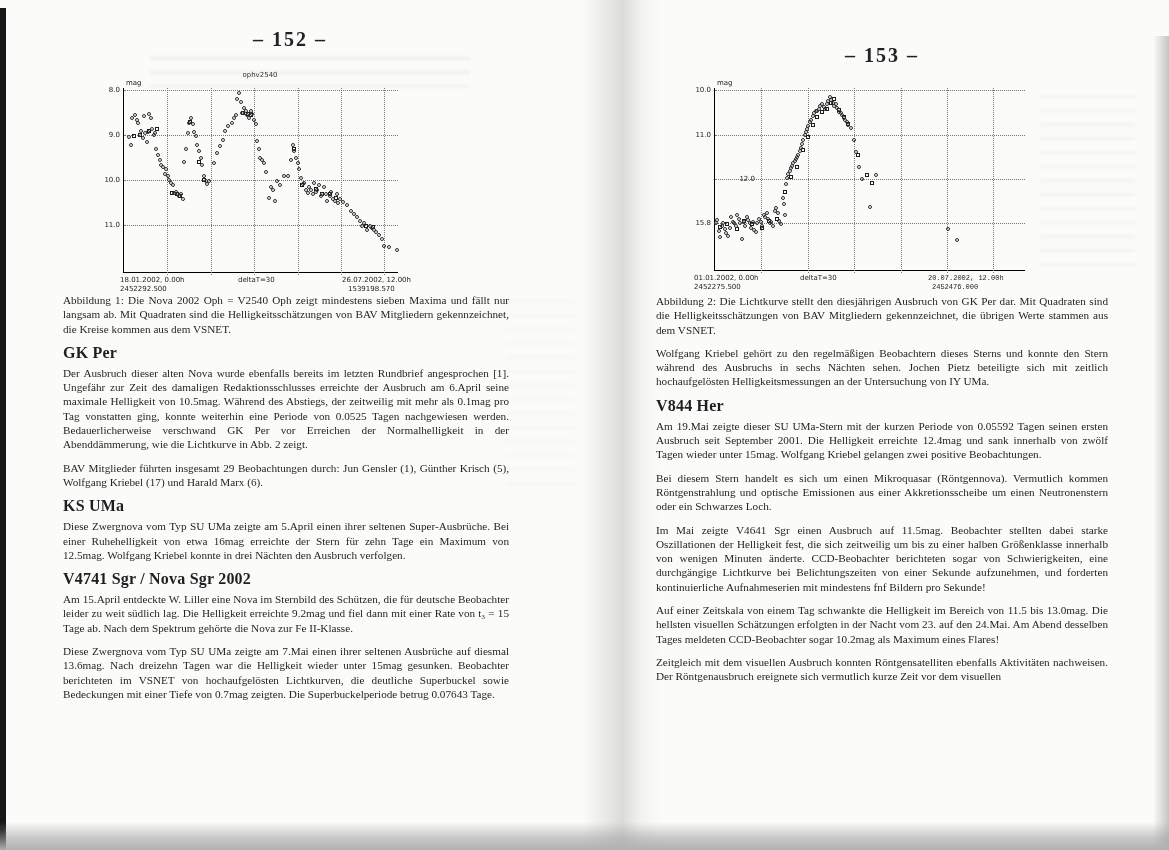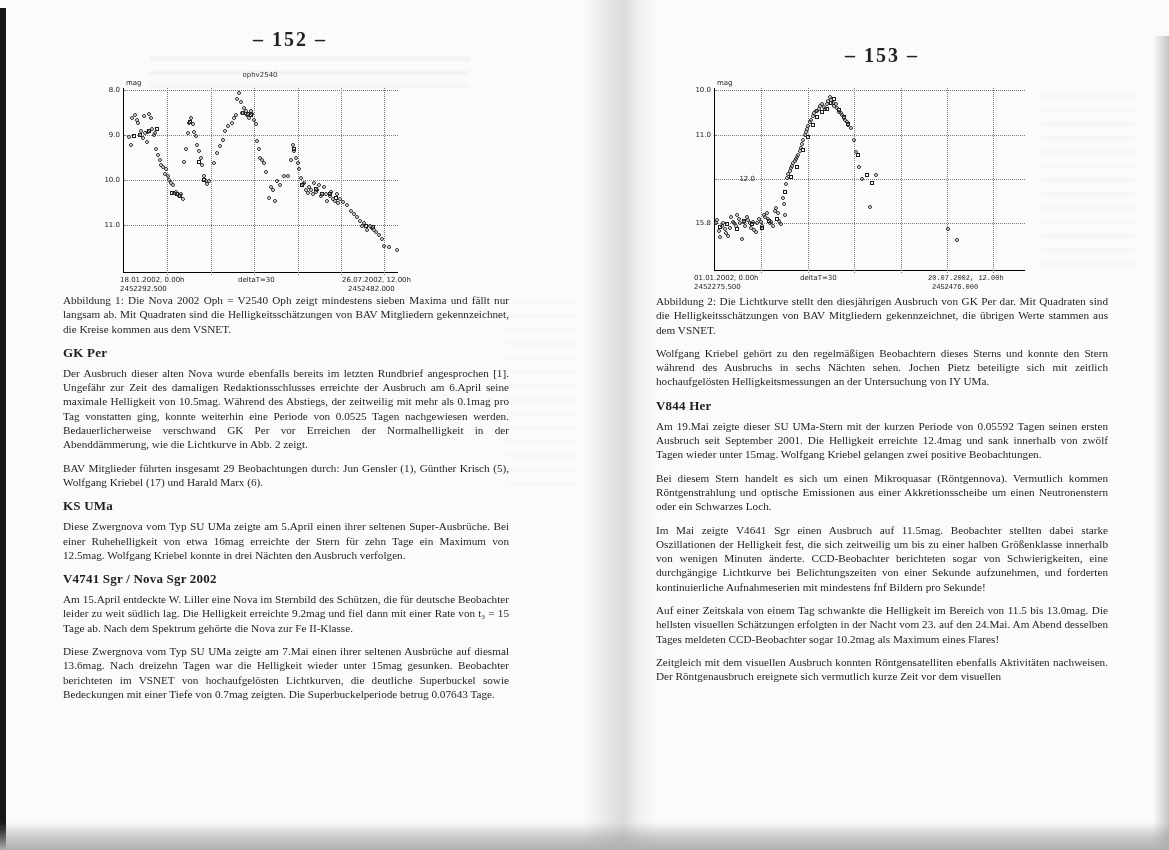--- a/index.html
+++ b/index.html
@@ -17,21 +17,21 @@
     background:linear-gradient(90deg, rgba(90,90,90,0) 0%, rgba(90,90,90,.14) 38%, rgba(90,90,90,.20) 52%, rgba(90,90,90,.06) 75%, rgba(90,90,90,0) 100%);}
   .band-right{position:absolute;right:0;top:36px;width:16px;height:814px;
     background:linear-gradient(270deg, rgba(70,70,70,.30), rgba(70,70,70,0));}
   .ghost{position:absolute;filter:blur(1.6px);opacity:.5;pointer-events:none;
     background:repeating-linear-gradient(180deg, rgba(135,135,135,.22) 0 3px, rgba(0,0,0,0) 3px 14px);}
   
   .page-head{position:absolute;font-size:20px;font-weight:bold;letter-spacing:2px;color:#222;}
   
   .col{position:absolute;font-size:11.2px;line-height:14.3px;text-align:justify;}
   .col p{margin:0 0 9px 0;}
-  .col h3{font-size:13px;line-height:15px;margin:3px 0 6px 0;letter-spacing:.2px;}
+  .col h3{font-size:16px;line-height:15px;margin:3px 0 6px 0;letter-spacing:.2px;}
   
   .chart{position:absolute;}
   .chart-title{position:absolute;text-align:center;font:7px "DejaVu Sans",sans-serif;color:#333;}
   .plot{position:absolute;border-left:1.5px solid #000;border-bottom:1.5px solid #000;}
   .maglab{position:absolute;left:2px;top:-9px;font:7px "DejaVu Sans",sans-serif;color:#222;}
   .hgrid{position:absolute;left:0;right:0;height:0;border-top:1px dotted #777;}
   .vgrid{position:absolute;top:0;bottom:-3px;width:0;border-left:1px dotted #777;}
   .ytick{position:absolute;left:-24px;width:20px;text-align:right;
     font:7px "DejaVu Sans",sans-serif;color:#222;}
   .pt{position:absolute;width:4px;height:4px;box-sizing:border-box;border:1px solid #1c1c1c;background:transparent;}
@@ -228,21 +228,21 @@
     </div>
   <div class="xlab" style="left:20px;top:204px;">
     <div>18.01.2002, 0.00h</div>
     <div>2452292.500</div>
   </div>
   <div class="xlab" style="left:138px;top:204px;">
     <div>deltaT=30</div>
   </div>
   <div class="xlab" style="left:242px;top:204px;">
     <div>26.07.2002, 12.00h</div>
-    <div style="padding-left:6px;">2452482.000</div>
+    <div style="padding-left:6px;">1539198.570</div>
   </div>
 </div>
 
 <div class="chart" style="left:690px;top:80px;width:365px;height:220px;">
   <div class="plot" style="left:24px;top:8px;width:310px;height:182px;">
     <span class="maglab">mag</span>
   <div class="hgrid" style="top: 1.21951%;"></div>
       <div class="ytick" style="top: calc(1.21951% - 4px);">10.0</div>
       <div class="hgrid" style="top: 25.6098%;"></div>
       <div class="ytick" style="top: calc(25.6098% - 4px);">11.0</div>

